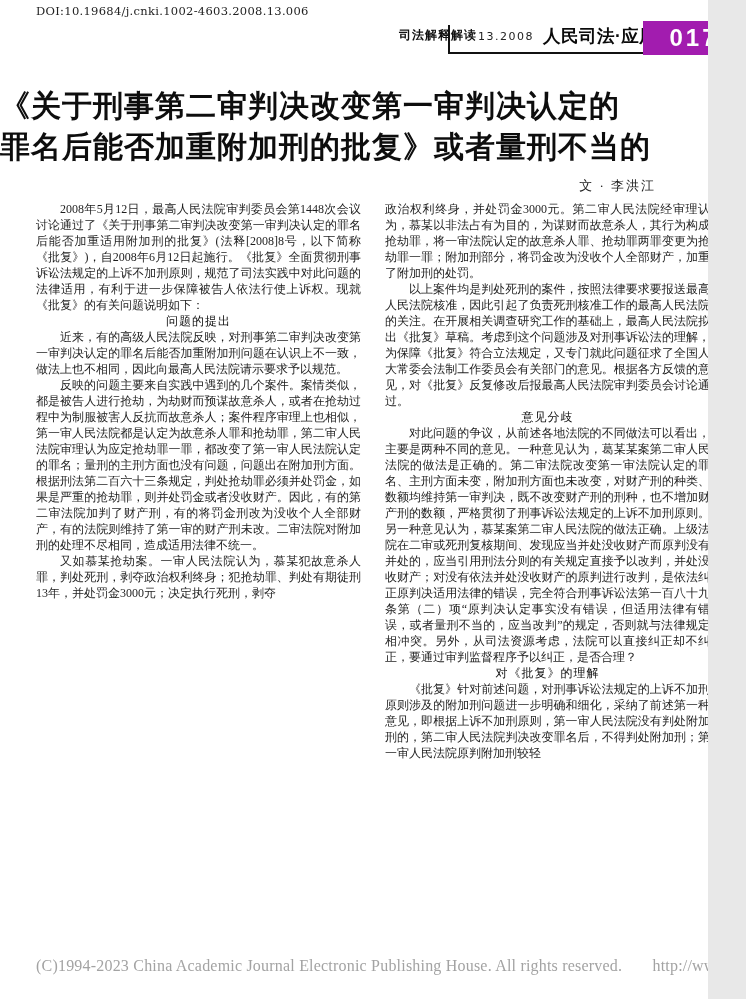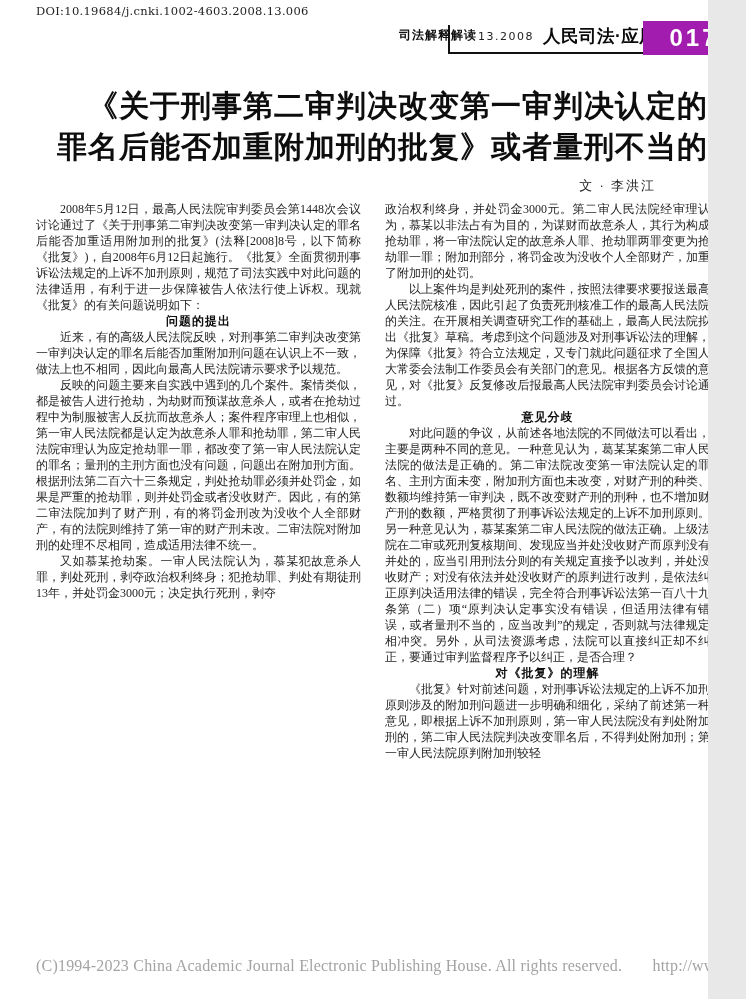--- a/index.html
+++ b/index.html
@@ -85,21 +85,21 @@
     letter-spacing: 3px;
     text-align: center;
     line-height: 34px;
   }
   
   .article-title {
     position: absolute;
     left: 0;
     right: 0;
     top: 85px;
-    text-align: right;
+    text-align: left;
     font-family: "Liberation Sans", "DejaVu Sans", sans-serif;
     font-weight: 700;
     font-size: 30px;
     line-height: 41px;
     letter-spacing: 1px;
     color: #0d0d0d;
   }
   .author-line {
     position: absolute;
     right: 52px;
@@ -125,21 +125,21 @@
     line-height: 16px;
     text-align: justify;
     word-break: break-all;
     color: #1d1d1d;
   }
   .block.para { text-indent: 2em; }
   .block.cont { text-indent: 0; }
   .block.heading {
     text-align: center;
     text-indent: 0;
-    font-weight: 700;
+    font-weight: 400;
     font-family: "Liberation Sans", "DejaVu Sans", sans-serif;
     letter-spacing: 1px;
     color: #0d0d0d;
   }
   
   .footer {
     position: absolute;
     left: 36px;
     top: 957px;
     font-size: 16px;

